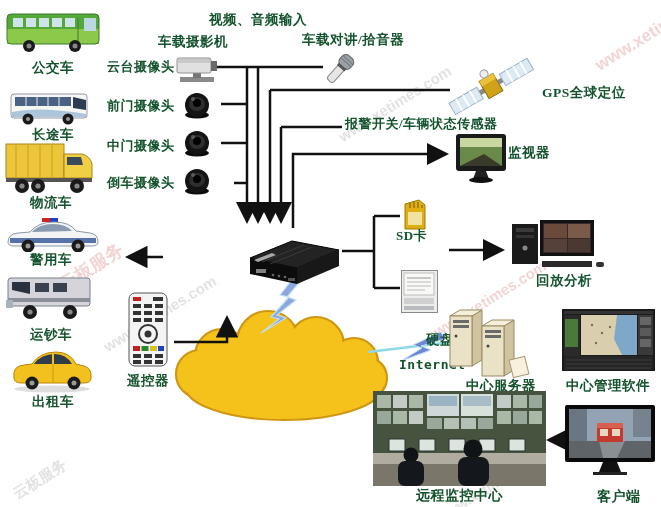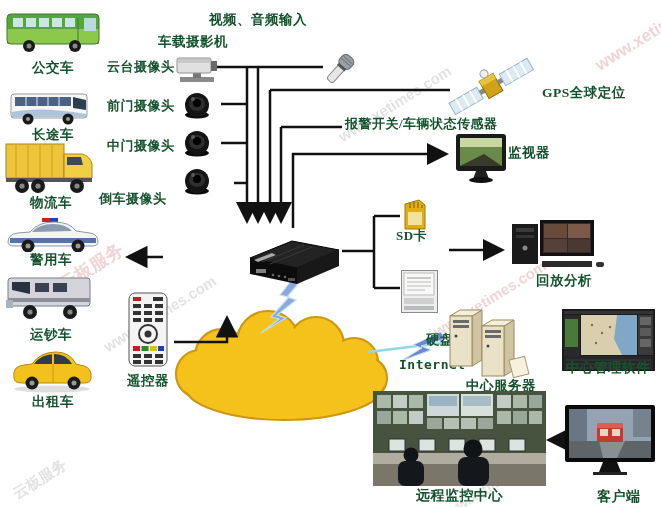--- a/index.html
+++ b/index.html
@@ -94,25 +94,26 @@
 
     <path d="M368,352 L460,341" stroke="#8FD8E8" stroke-width="2.4" fill="none"></path>
 
     <polygon points="298,272 280,295 289,297 271,317 279,319 261,333 286,318 277,315 296,300 287,297 303,278" fill="#8CA6E0" stroke="#BFE2EE" stroke-width="1.2"></polygon>
 
     <polygon points="441,332 413,345 422,348 401,361 431,350 421,346 445,339" fill="#6F86D6" stroke="#BFE2EE" stroke-width="1"></polygon>
   </svg>
 
   <div class="label" style="left:209px;top:13px;">视频、音频输入</div>
   <div class="label" style="left:158px;top:35px;">车载摄影机</div>
+  <div class="label" style="left:302px;top:33px;">车载对讲/拾音器</div>
 
   <div class="label small" style="left:107px;top:60px;">云台摄像头</div>
   <div class="label small" style="left:107px;top:99px;">前门摄像头</div>
   <div class="label small" style="left:107px;top:139px;">中门摄像头</div>
-  <div class="label small" style="left:99px;top:176px;margin-top:16px;">倒车摄像头</div>
+  <div class="label small" style="left:107px;top:176px;">倒车摄像头</div>
 
   <div class="icon" style="left:176px;top:53px;">
     <svg width="42" height="31">
       <rect x="4" y="24" width="34" height="5" fill="#8a8a8a"></rect>
       <rect x="17" y="19" width="8" height="6" fill="#777"></rect>
       <rect x="1" y="5" width="34" height="15" rx="2" fill="#e0e0e0" stroke="#909090"></rect>
       <rect x="2" y="6" width="32" height="4" fill="#c8c8c8"></rect>
       <rect x="35" y="8" width="6" height="10" fill="#6a6a6a"></rect>
     </svg>
   </div>
@@ -395,21 +396,21 @@
       <rect x="76" y="6" width="15" height="40" fill="#3a3a3a"></rect>
       <rect x="78" y="8" width="11" height="8" fill="#666"></rect>
         <rect x="78" y="19" width="11" height="8" fill="#5a5a5a"></rect>
         <rect x="78" y="30" width="11" height="8" fill="#666"></rect>
       <rect x="2" y="47" width="89" height="14" fill="#262626"></rect>
       <line x1="4" y1="51" x2="89" y2="51" stroke="#3c3c3c"></line>
       <line x1="4" y1="55" x2="89" y2="55" stroke="#3c3c3c"></line>
       <line x1="4" y1="59" x2="89" y2="59" stroke="#3c3c3c"></line>
     </svg>
   </div>
-  <div class="label" style="left:566px;top:361px;">中心管理软件</div>
+  <div class="label" style="left:566px;top:379px;">中心管理软件</div>
 
 
   <div class="icon" style="left:128px;top:292px;">
     <svg width="42" height="76">
       <rect x="1" y="1" width="38" height="73" rx="6" fill="#f4f4f4" stroke="#555"></rect>
       <rect x="5" y="5" width="8" height="4" fill="#c02020"></rect>
       <rect x="25" y="5" width="10" height="4" fill="#333"></rect>
       <rect x="5" y="12" width="8" height="4" fill="#333"></rect>
         <rect x="16" y="12" width="8" height="4" fill="#333"></rect>
         <rect x="27" y="12" width="8" height="4" fill="#333"></rect>

